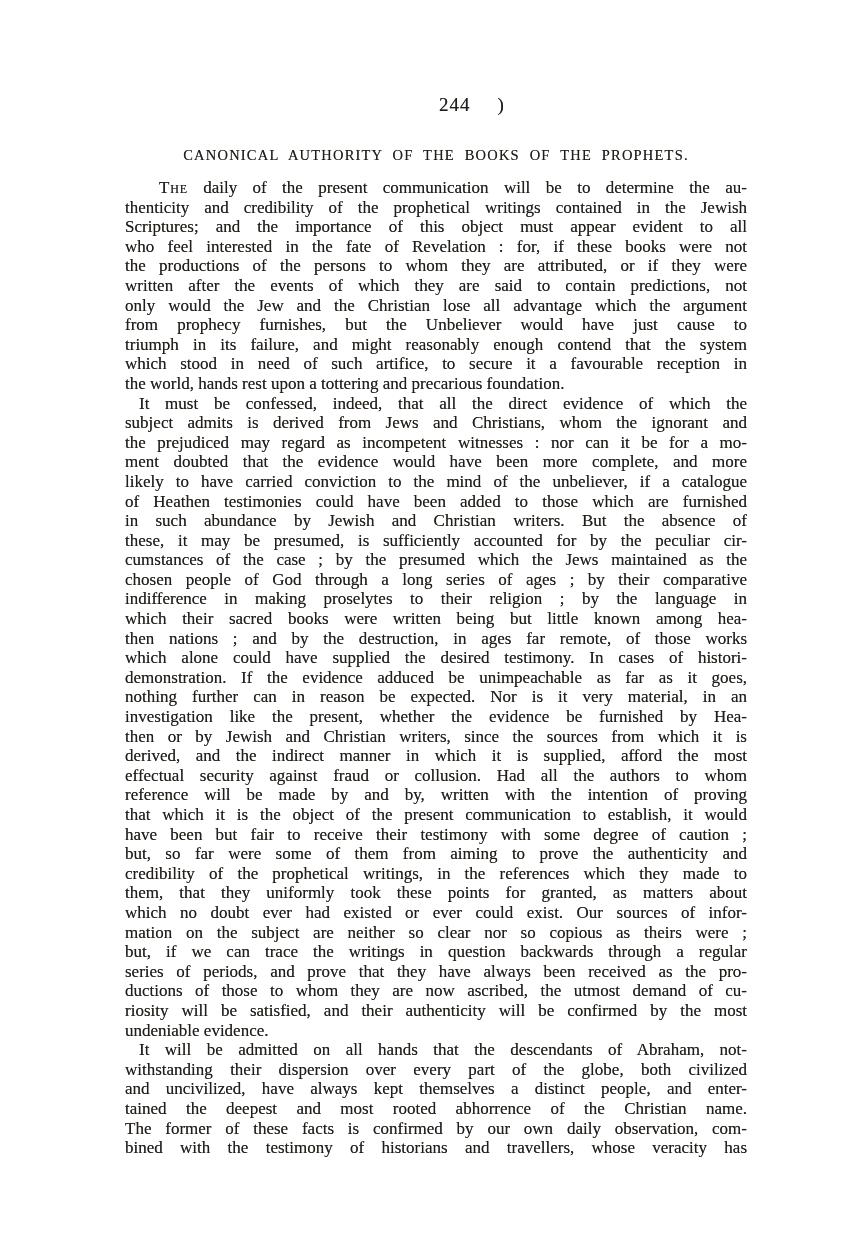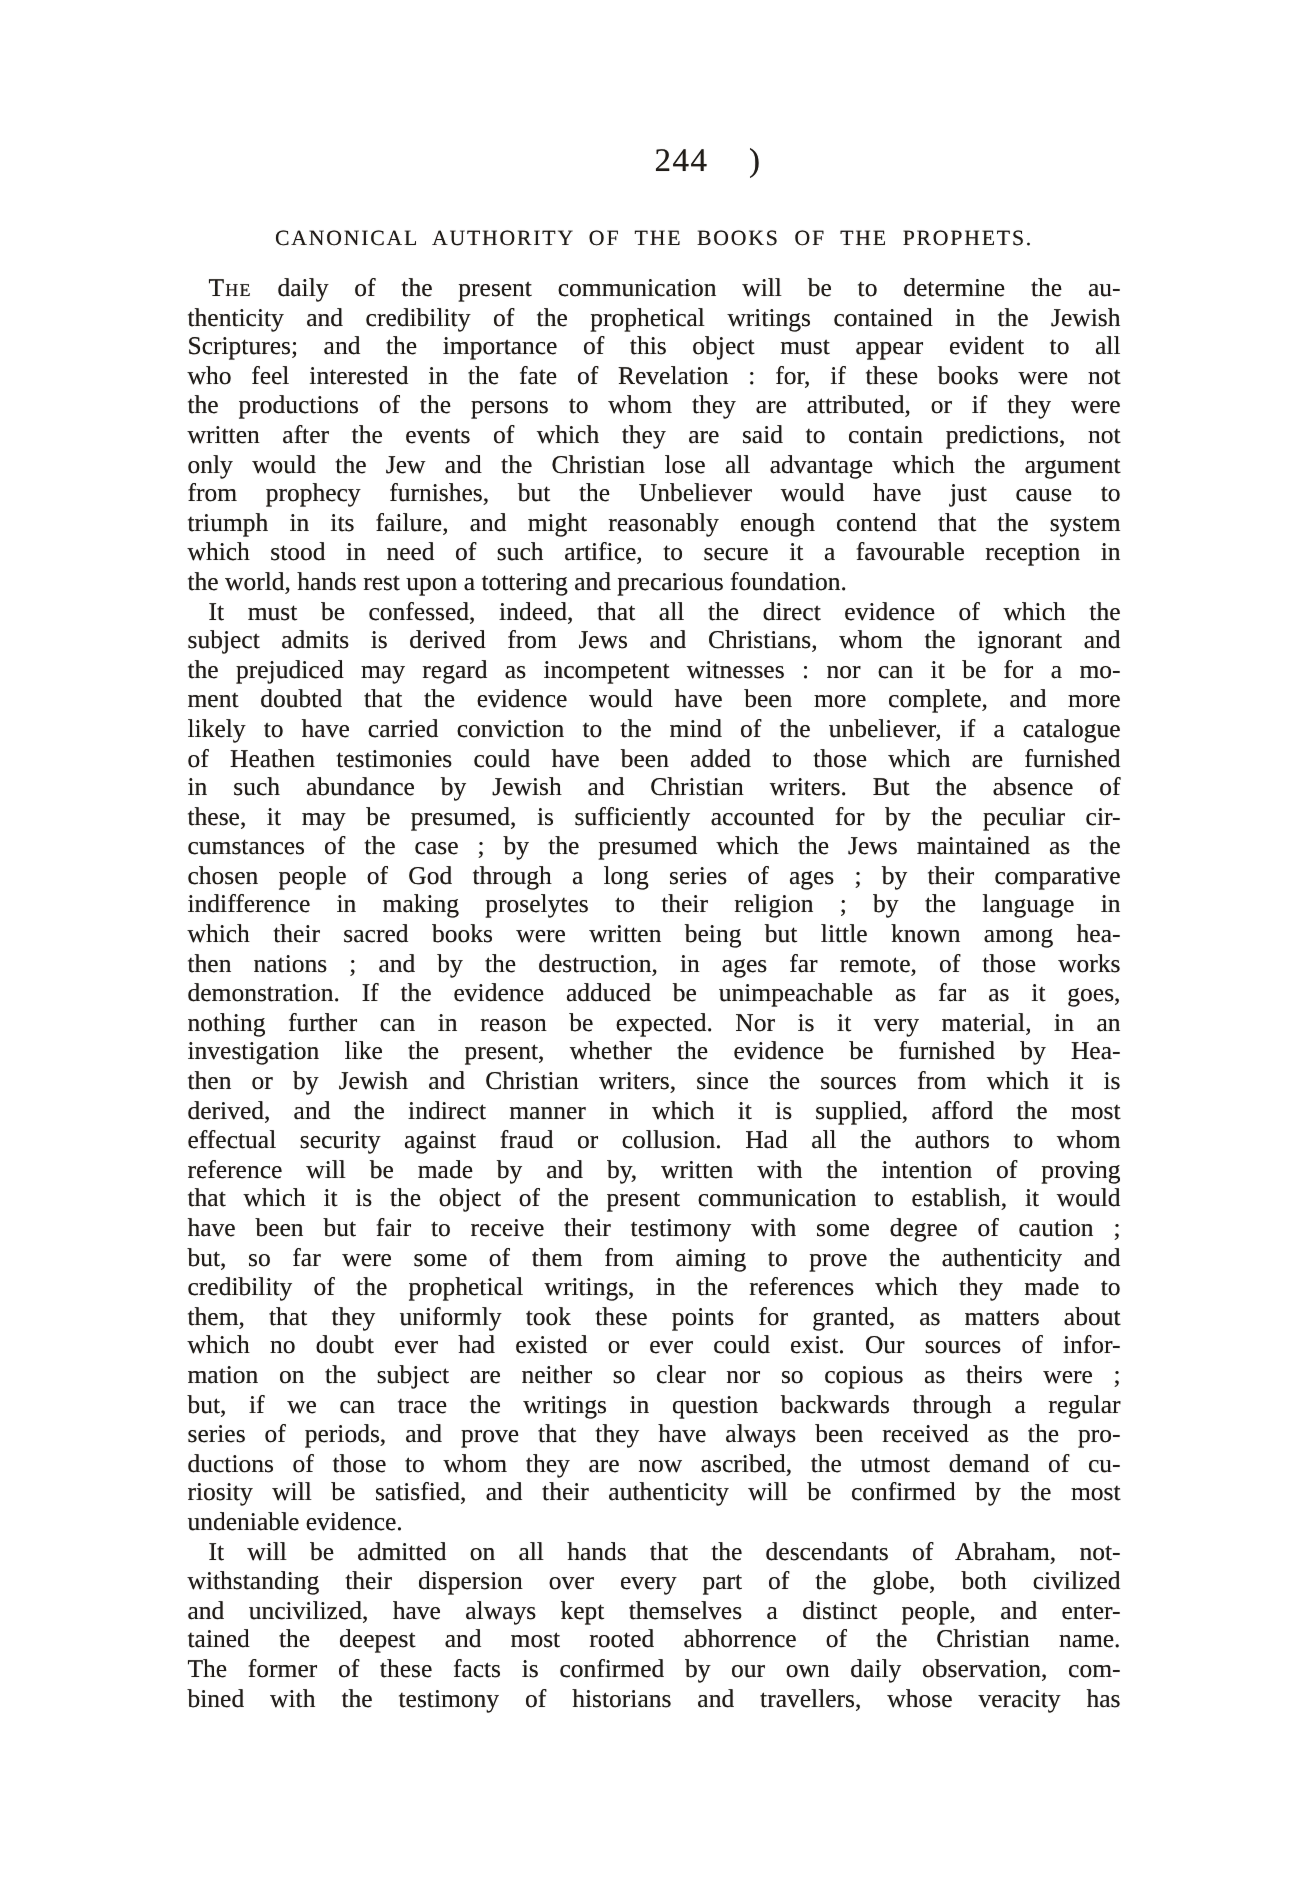--- a/index.html
+++ b/index.html
@@ -13,21 +13,21 @@
     color: #221e1a;
   }
   .page {
     position: absolute;
     left: 125px; top: 94px;
     width: 622px;
     text-shadow: 0 0 0.6px rgba(30,26,22,0.65); 
   }
   .page-header {
     text-align: center;
-    font-size: 22px;
+    font-size: 19px;
     letter-spacing: 1px;
     transform: translateX(36px);
     white-space: nowrap;
   }
   .page-header .bracket { margin-left: 27px; }
   .article-title {
     margin-top: 31px;
     text-align: center;
     font-size: 14.5px;
     font-weight: normal;
@@ -39,20 +39,21 @@
     margin-top: 14px;
     font-size: 17px;
     line-height: 19.6px;
   }
   .line { text-align: left; }
   .line.j { text-align: justify; text-align-last: justify; }
   .line.ind { text-indent: 14px; }
   .lead {
     font-variant: small-caps;
     letter-spacing: 0.8px;
+    margin-left: 20px;
   }
 </style>
 </head>
 <body>
 
 <div class="page">
 
   <div class="page-header">
     <span class="pagenum">244</span><span class="bracket">)</span>
   </div>
@@ -85,20 +86,21 @@
           <div class="line j">ment doubted that the evidence would have been more complete, and more</div>
           <div class="line j">likely to have carried conviction to the mind of the unbeliever, if a catalogue</div>
           <div class="line j">of Heathen testimonies could have been added to those which are furnished</div>
           <div class="line j">in such abundance by Jewish and Christian writers.  But the absence of</div>
           <div class="line j">these, it may be presumed, is sufficiently accounted for by the peculiar cir-</div>
           <div class="line j">cumstances of the case ; by the presumed which the Jews maintained as the</div>
           <div class="line j">chosen people of God through a long series of ages ; by their comparative</div>
           <div class="line j">indifference in making proselytes to their religion ; by the language in</div>
           <div class="line j">which their sacred books were written being but little known among hea-</div>
           <div class="line j">then nations ; and by the destruction, in ages far remote, of those works</div>
+          <div class="line j">which alone could have supplied the desired testimony.  In cases of histori-</div>
           <div class="line j">demonstration.  If the evidence adduced be unimpeachable as far as it goes,</div>
           <div class="line j">nothing further can in reason be expected.  Nor is it very material, in an</div>
           <div class="line j">investigation like the present, whether the evidence be furnished by Hea-</div>
           <div class="line j">then or by Jewish and Christian writers, since the sources from which it is</div>
           <div class="line j">derived, and the indirect manner in which it is supplied, afford the most</div>
           <div class="line j">effectual security against fraud or collusion.  Had all the authors to whom</div>
           <div class="line j">reference will be made by and by, written with the intention of proving</div>
           <div class="line j">that which it is the object of the present communication to establish, it would</div>
           <div class="line j">have been but fair to receive their testimony with some degree of caution ;</div>
           <div class="line j">but, so far were some of them from aiming to prove the authenticity and</div>

